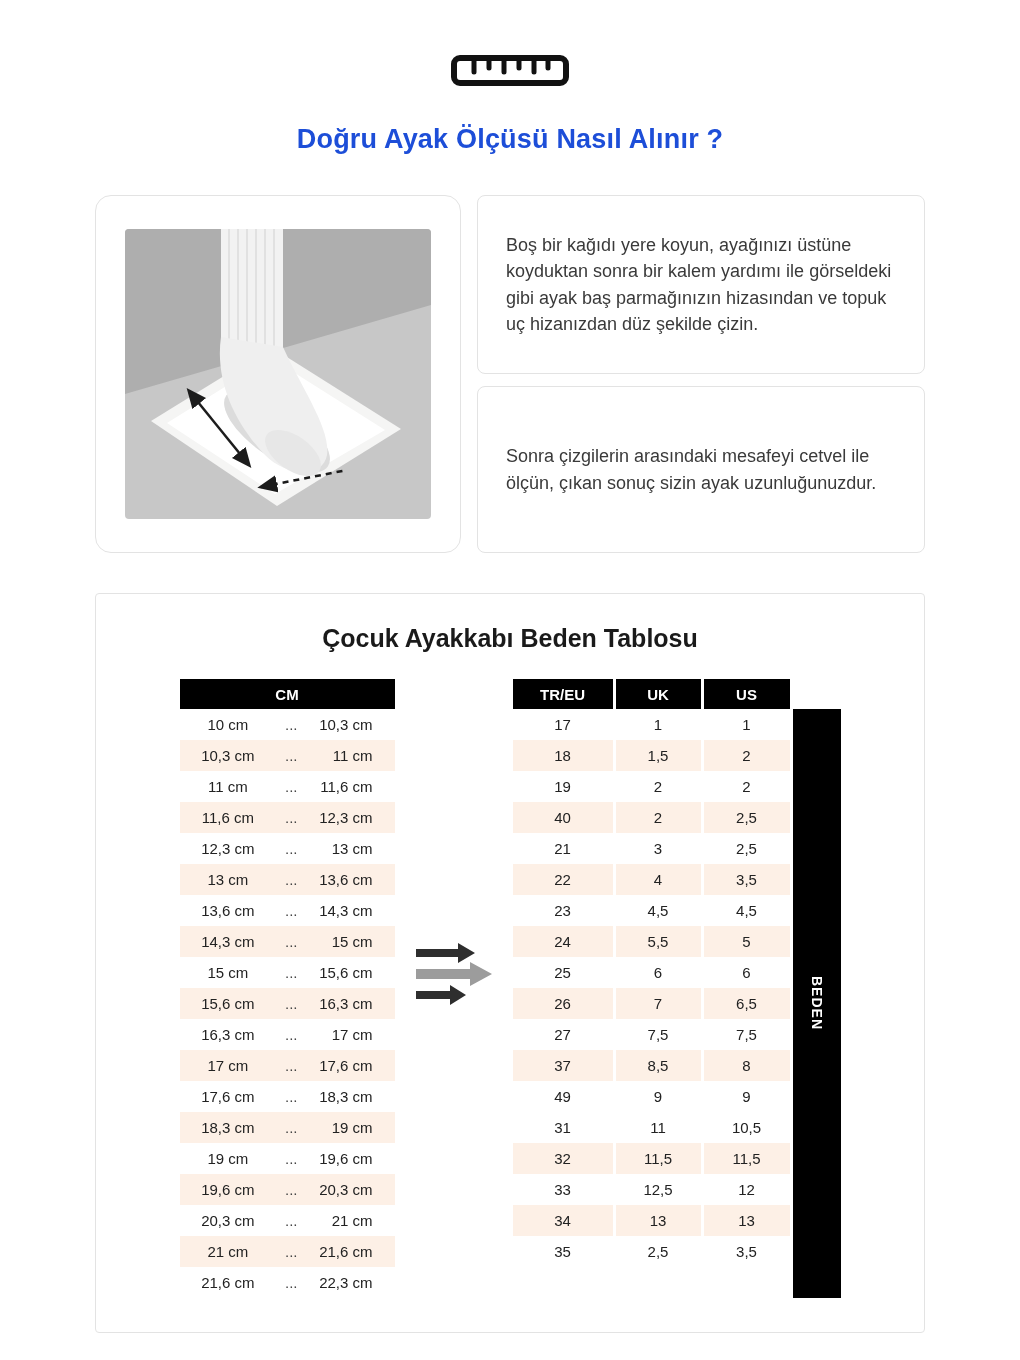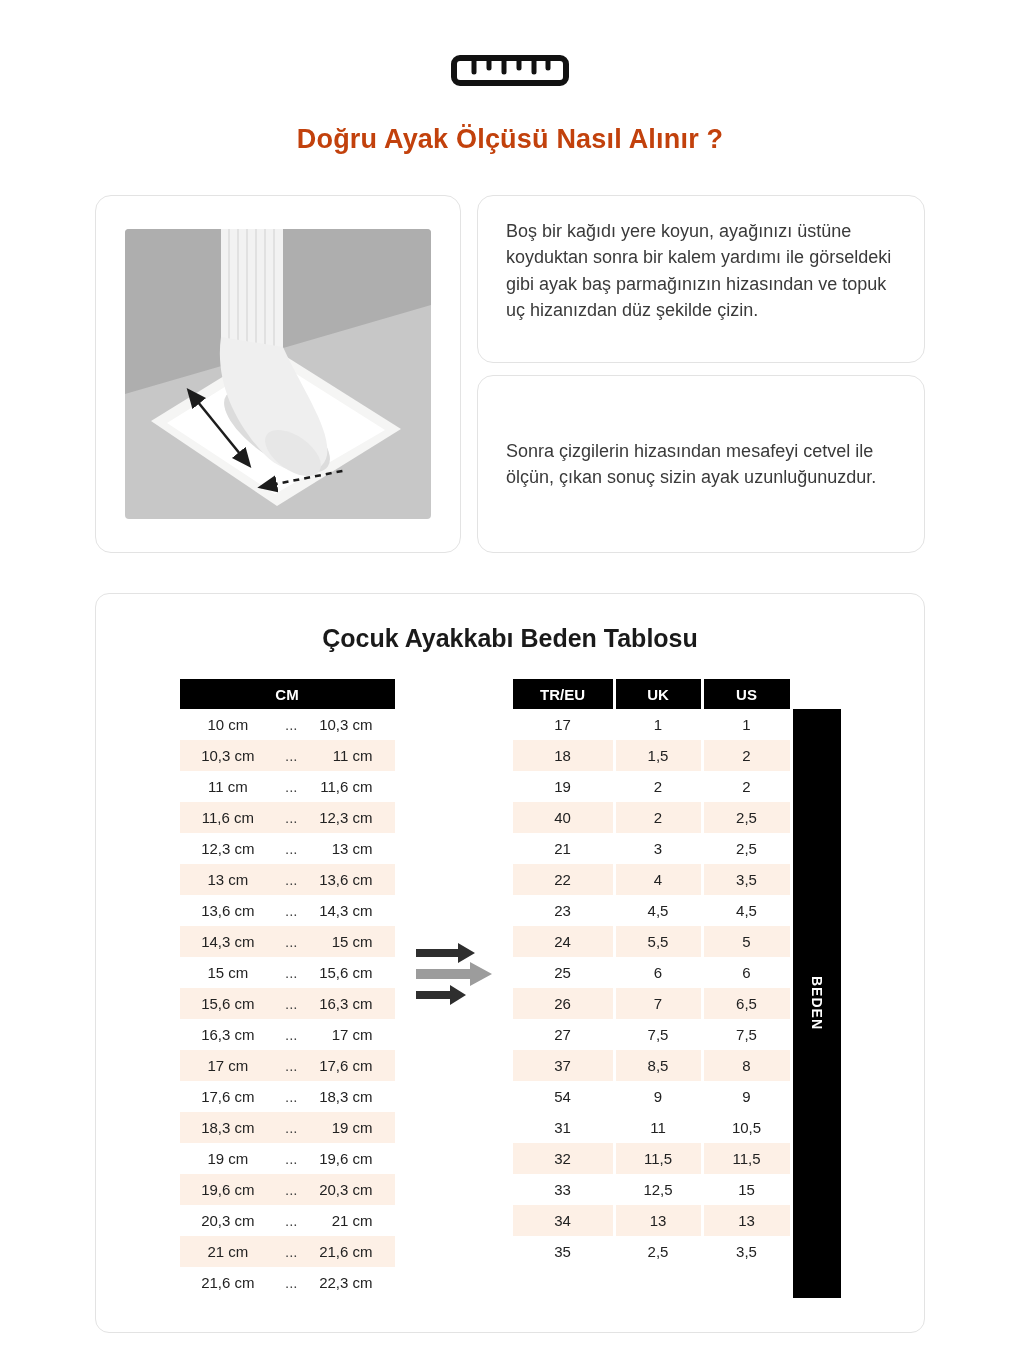--- a/index.html
+++ b/index.html
@@ -4,39 +4,39 @@
 <style>
   *{box-sizing:border-box;margin:0;padding:0}
   html,body{background:#fff}
   body{
     width:1020px;height:1360px;
     font-family:"Liberation Sans",sans-serif;
     color:#333;position:relative;overflow:hidden;
   }
   .top-icon{display:flex;justify-content:center;padding-top:50px}
   .page-title{
-    text-align:center;font-size:27px;font-weight:bold;color:#c2410c;
+    text-align:center;font-size:27px;font-weight:bold;color:#1d4ed8;
     margin-top:30px;letter-spacing:.2px;
   }
   .howto{display:flex;gap:16px;margin:40px 95px 0}
   .photo-card{
     width:366px;height:358px;flex:none;
     border:1px solid #e3e3e3;border-radius:16px;
     display:flex;align-items:center;justify-content:center;background:#fff;
   }
   .photo-frame{width:306px;height:290px;border-radius:4px;overflow:hidden;display:block}
   .text-cards{flex:1;display:flex;flex-direction:column;gap:12px}
   .text-card{
-    border:1px solid #e3e3e3;border-radius:16px;
-    padding:22px 28px;font-size:18px;line-height:1.46;color:#3a3a3a;background:#fff;
+    border:1px solid #e3e3e3;border-radius:8px;
+    padding:36px 28px;font-size:18px;line-height:1.46;color:#3a3a3a;background:#fff;
   }
   .text-card.first{flex:none;min-height:168px}
   .text-card.second{flex:1;display:flex;align-items:center}
   .size-section{
-    margin:40px 95px 0;border:1px solid #e3e3e3;border-radius:14px;
+    margin:40px 95px 0;border:1px solid #e3e3e3;border-radius:4px;
     padding:30px 0 34px;background:#fff;
   }
   .size-title{text-align:center;font-size:25px;font-weight:bold;color:#1a1a1a;margin-bottom:26px}
   .tables{display:flex;justify-content:center;align-items:center}
   .thead{
     background:var(--header-bg,#000);color:#fff;font-weight:bold;font-size:15px;
     height:30px;display:flex;align-items:center;justify-content:center;
   }
   .trow{height:31px;display:flex;align-items:center;font-size:15px;color:#222}
   .trow.alt{background:var(--alt-row,#fdf0e6)}
@@ -129,21 +129,21 @@
         <line x1="136" y1="258" x2="222" y2="241" stroke="#1c1c1c" stroke-width="2.5" stroke-dasharray="6 5" marker-start="url(#ahs)"></line>
       </svg>
     </span>
   </div>
 
   <div class="text-cards">
     <div class="text-card first">
       <p>Boş bir kağıdı yere koyun, ayağınızı üstüne koyduktan sonra bir kalem yardımı ile görseldeki gibi ayak baş parmağınızın hizasından ve topuk uç hizanızdan düz şekilde çizin.</p>
     </div>
     <div class="text-card second">
-      <p>Sonra çizgilerin hizasından mesafeyi cetvel ile ölçün, çıkan sonuç sizin ayak uzunluğunuzdur.</p>
+      <p>Sonra çizgilerin arasındaki mesafeyi cetvel ile ölçün, çıkan sonuç sizin ayak uzunluğunuzdur.</p>
     </div>
   </div>
 </div>
 
 <div class="size-section">
   <h2 class="size-title">Çocuk Ayakkabı Beden Tablosu</h2>
 
   <div class="tables">
 
     <div class="cm-table">
@@ -319,38 +319,38 @@
               <span class="scell w1">27</span>
               <span class="scell w2 sep">7,5</span>
               <span class="scell w3 sep">7,5</span>
             </div>
             <div class="trow alt">
               <span class="scell w1">37</span>
               <span class="scell w2 sep">8,5</span>
               <span class="scell w3 sep">8</span>
             </div>
             <div class="trow">
-              <span class="scell w1">54</span>
+              <span class="scell w1">49</span>
               <span class="scell w2 sep">9</span>
               <span class="scell w3 sep">9</span>
             </div>
             <div class="trow">
               <span class="scell w1">31</span>
               <span class="scell w2 sep">11</span>
               <span class="scell w3 sep">10,5</span>
             </div>
             <div class="trow alt">
               <span class="scell w1">32</span>
               <span class="scell w2 sep">11,5</span>
               <span class="scell w3 sep">11,5</span>
             </div>
             <div class="trow">
               <span class="scell w1">33</span>
               <span class="scell w2 sep">12,5</span>
-              <span class="scell w3 sep">15</span>
+              <span class="scell w3 sep">12</span>
             </div>
             <div class="trow alt">
               <span class="scell w1">34</span>
               <span class="scell w2 sep">13</span>
               <span class="scell w3 sep">13</span>
             </div>
             <div class="trow">
               <span class="scell w1">35</span>
               <span class="scell w2 sep">2,5</span>
               <span class="scell w3 sep">3,5</span>

